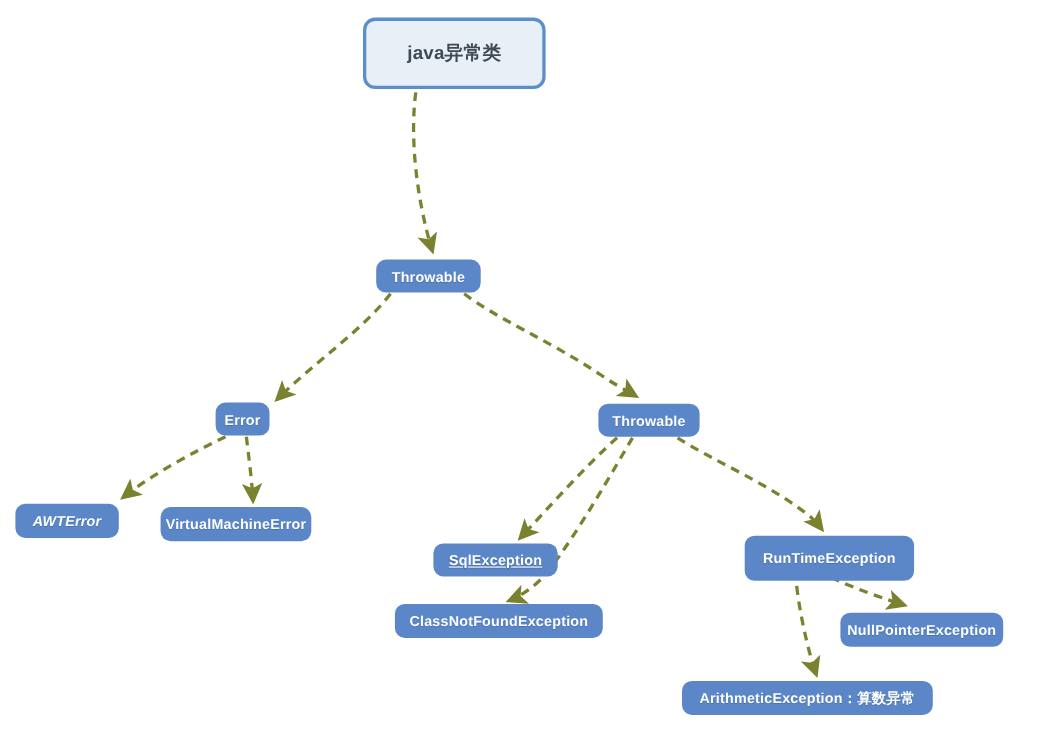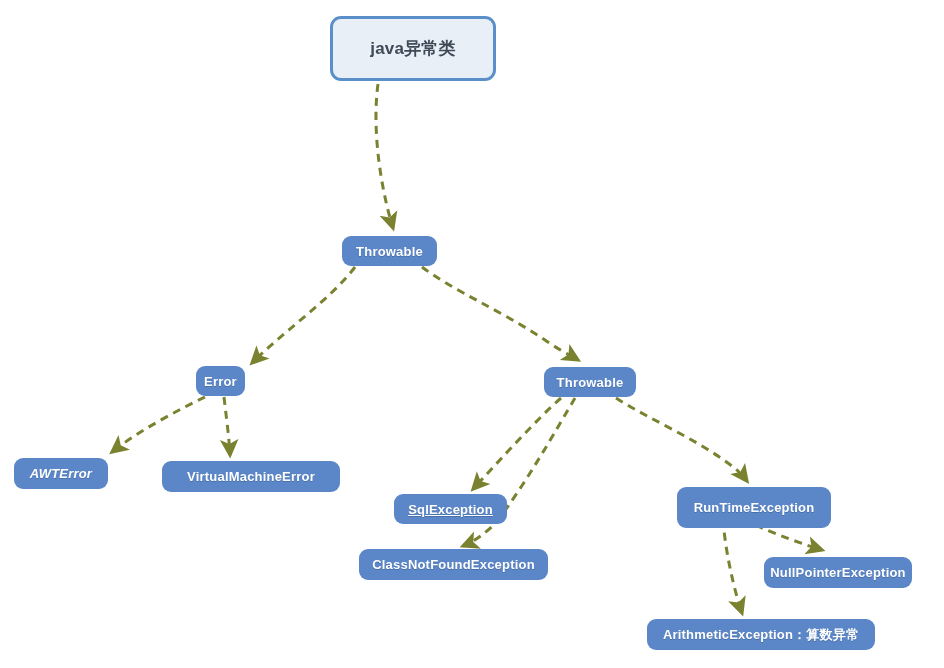--- a/index.html
+++ b/index.html
@@ -78,21 +78,21 @@
         <path d="M 723 519 C 725 550, 734 590, 742 613" fill="none" stroke="#7a8230" stroke-width="3" stroke-dasharray="8 6" stroke-linecap="butt" marker-end="url(#arrowhead)"></path>
       </g>
   </svg>
 
   <div id="node-layer">
       <div class="node node-root" style="left: 306px; top: 16px; width: 166px; height: 65px;">java异常类</div>
       <div class="node node-class" style="left: 342px; top: 236px; width: 95px; height: 30px;">Throwable</div>
       <div class="node node-class" style="left: 196px; top: 366px; width: 49px; height: 30px; text-align: right;">Error</div>
       <div class="node node-class" style="left: 544px; top: 367px; width: 92px; height: 30px;">Throwable</div>
       <div class="node node-class" style="left: 14px; top: 458px; width: 94px; height: 31px; font-style: italic;">AWTError</div>
-      <div class="node node-class" style="left: 162px; top: 461px; width: 178px; height: 31px;">VirtualMachineError</div>
+      <div class="node node-class" style="left: 146px; top: 461px; width: 137px; height: 31px;">VirtualMachineError</div>
       <div class="node node-class" style="left: 394px; top: 494px; width: 113px; height: 30px; text-decoration: underline;">SqlException</div>
       <div class="node node-class" style="left: 359px; top: 549px; width: 189px; height: 31px;">ClassNotFoundException</div>
       <div class="node node-class" style="left: 677px; top: 487px; width: 154px; height: 41px;">RunTimeException</div>
       <div class="node node-class" style="left: 764px; top: 557px; width: 148px; height: 31px;">NullPointerException</div>
-      <div class="node node-class" style="left: 620px; top: 619px; width: 228px; height: 31px; margin-left: 27px;">ArithmeticException：算数异常</div>
+      <div class="node node-class" style="left: 620px; top: 619px; width: 228px; height: 31px;">ArithmeticException：算数异常</div>
     </div>
 
 </div>
 
 </body></html>

